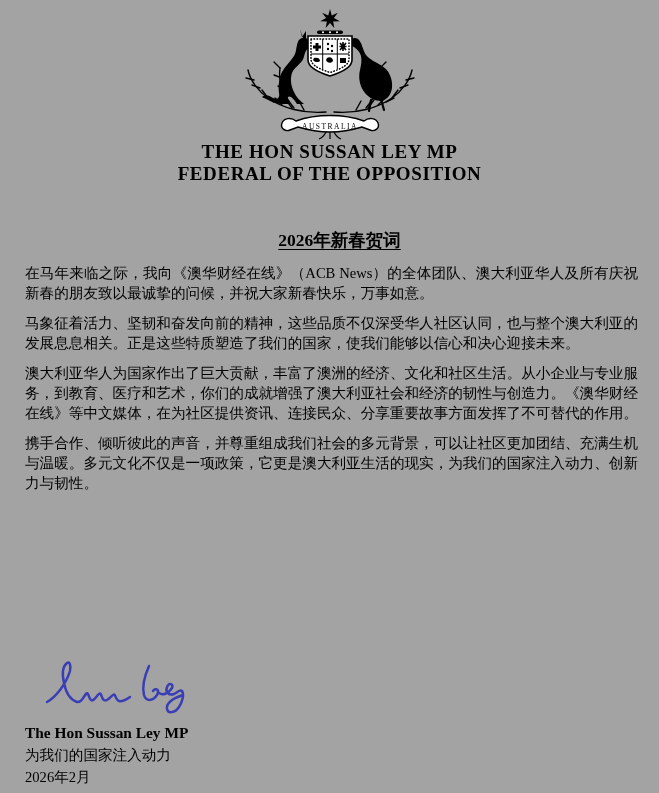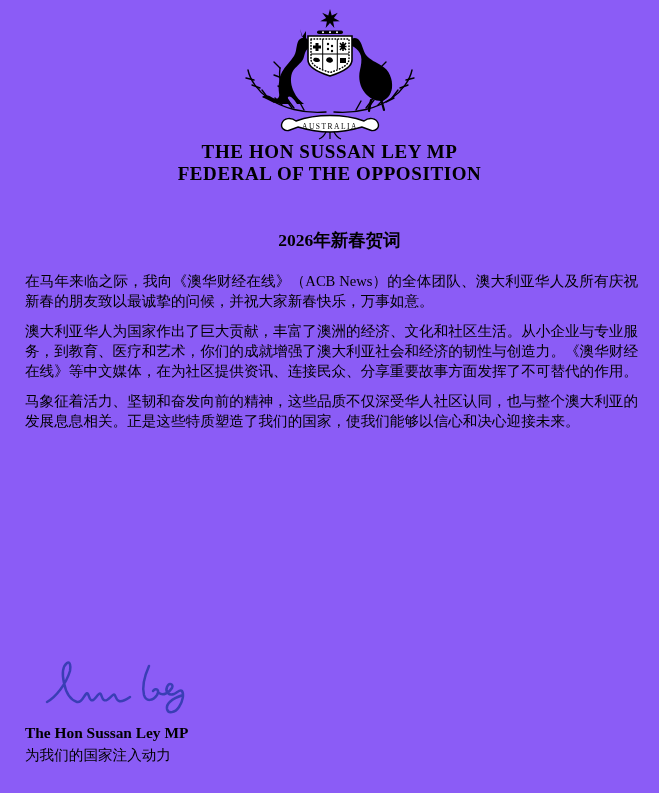--- a/index.html
+++ b/index.html
@@ -1,35 +1,35 @@
 <!DOCTYPE html>
 <html><head>
 <meta charset="utf-8">
 <style>
   html,body{margin:0;padding:0;background:#e8e8e8;}
   .page{
     position:relative;width:659px;height:793px;margin:0 auto;
-    background:#8b5cf6;color:#000;overflow:hidden;
+    background:#a3a3a3;color:#000;overflow:hidden;
     font-family:"Liberation Serif","DejaVu Serif",serif;
   }
   .crest{position:absolute;top:8px;left:50%;transform:translateX(-50%);}
   .letterhead{
     position:absolute;top:141px;left:0;right:0;text-align:center;
     font-weight:bold;font-size:19px;line-height:22px;letter-spacing:0.6px;
   }
   .letter-title{
     position:absolute;top:228px;left:0;right:0;text-align:center;
     font-weight:bold;font-size:17.5px;
   }
-  .letter-title span{text-underline-offset:3px;margin-left:20px;}
+  .letter-title span{text-decoration:underline;text-underline-offset:3px;margin-left:20px;}
   .body-text{
     position:absolute;top:263px;left:25px;width:613px;
     font-size:14.6px;line-height:20px;text-align:justify;
   }
-  .body-text p{margin:8px 0 10px 0;}
+  .body-text p{margin:0 0 10px 0;}
   .signature{position:absolute;left:42px;top:655px;}
   .footer{position:absolute;left:25px;top:722px;line-height:22px;font-size:14.6px;}
   .footer .name{font-weight:bold;font-size:15.4px;}
 </style>
 </head>
 <body>
 
 <div class="page">
 
   <div class="crest">
@@ -91,32 +91,34 @@
     <div>THE HON SUSSAN LEY MP</div>
     <div>FEDERAL OF THE OPPOSITION</div>
   </div>
 
   <div class="letter-title">
     <span>2026年新春贺词</span>
   </div>
 
   <div class="body-text">
     <p>在马年来临之际，我向《澳华财经在线》（ACB News）的全体团队、澳大利亚华人及所有庆祝新春的朋友致以最诚挚的问候，并祝大家新春快乐，万事如意。</p>
+    <p>马象征着活力、坚韧和奋发向前的精神，这些品质不仅深受华人社区认同，也与整个澳大利亚的发展息息相关。正是这些特质塑造了我们的国家，使我们能够以信心和决心迎接未来。</p>
     <p>澳大利亚华人为国家作出了巨大贡献，丰富了澳洲的经济、文化和社区生活。从小企业与专业服务，到教育、医疗和艺术，你们的成就增强了澳大利亚社会和经济的韧性与创造力。《澳华财经在线》等中文媒体，在为社区提供资讯、连接民众、分享重要故事方面发挥了不可替代的作用。</p>
-    <p>马象征着活力、坚韧和奋发向前的精神，这些品质不仅深受华人社区认同，也与整个澳大利亚的发展息息相关。正是这些特质塑造了我们的国家，使我们能够以信心和决心迎接未来。</p>
+    <p>携手合作、倾听彼此的声音，并尊重组成我们社会的多元背景，可以让社区更加团结、充满生机与温暖。多元文化不仅是一项政策，它更是澳大利亚生活的现实，为我们的国家注入动力、创新力与韧性。</p>
   </div>
 
   <div class="signature">
     <svg width="150" height="60" viewBox="0 0 150 58">
       <g fill="none" stroke="#3a3eb5" stroke-width="2.5" stroke-linecap="round" stroke-linejoin="round">
         <path d="M5,46 C14,41 24,28 28,15 C29,10 28,5 25,7 C21,10 20,18 22,27 C24,37 29,44 35,46 C40,47 41,41 44,38 C47,35 46,42 49,44 C52,46 54,40 57,38 C60,36 59,43 62,44 C65,46 68,41 71,39 C74,37 73,44 77,45 C81,46 85,43 88,41"></path>
         <path d="M107,10 C103,19 100,31 102,39 C104,46 111,45 115,39 C118,34 114,31 111,35"></path>
         <path d="M117,37 C121,40 127,37 130,32 C132,28 127,26 125,31 C123,36 127,40 132,38 C136,36 138,33 140,35 C142,38 141,45 137,51 C133,57 126,58 125,53 C124,47 132,42 141,39"></path>
       </g>
     </svg>
   </div>
 
   <div class="footer">
     <div class="name">The Hon Sussan Ley MP</div>
     <div>为我们的国家注入动力</div>
+    <div>2026年2月</div>
   </div>
 
 </div>
 
 </body></html>

